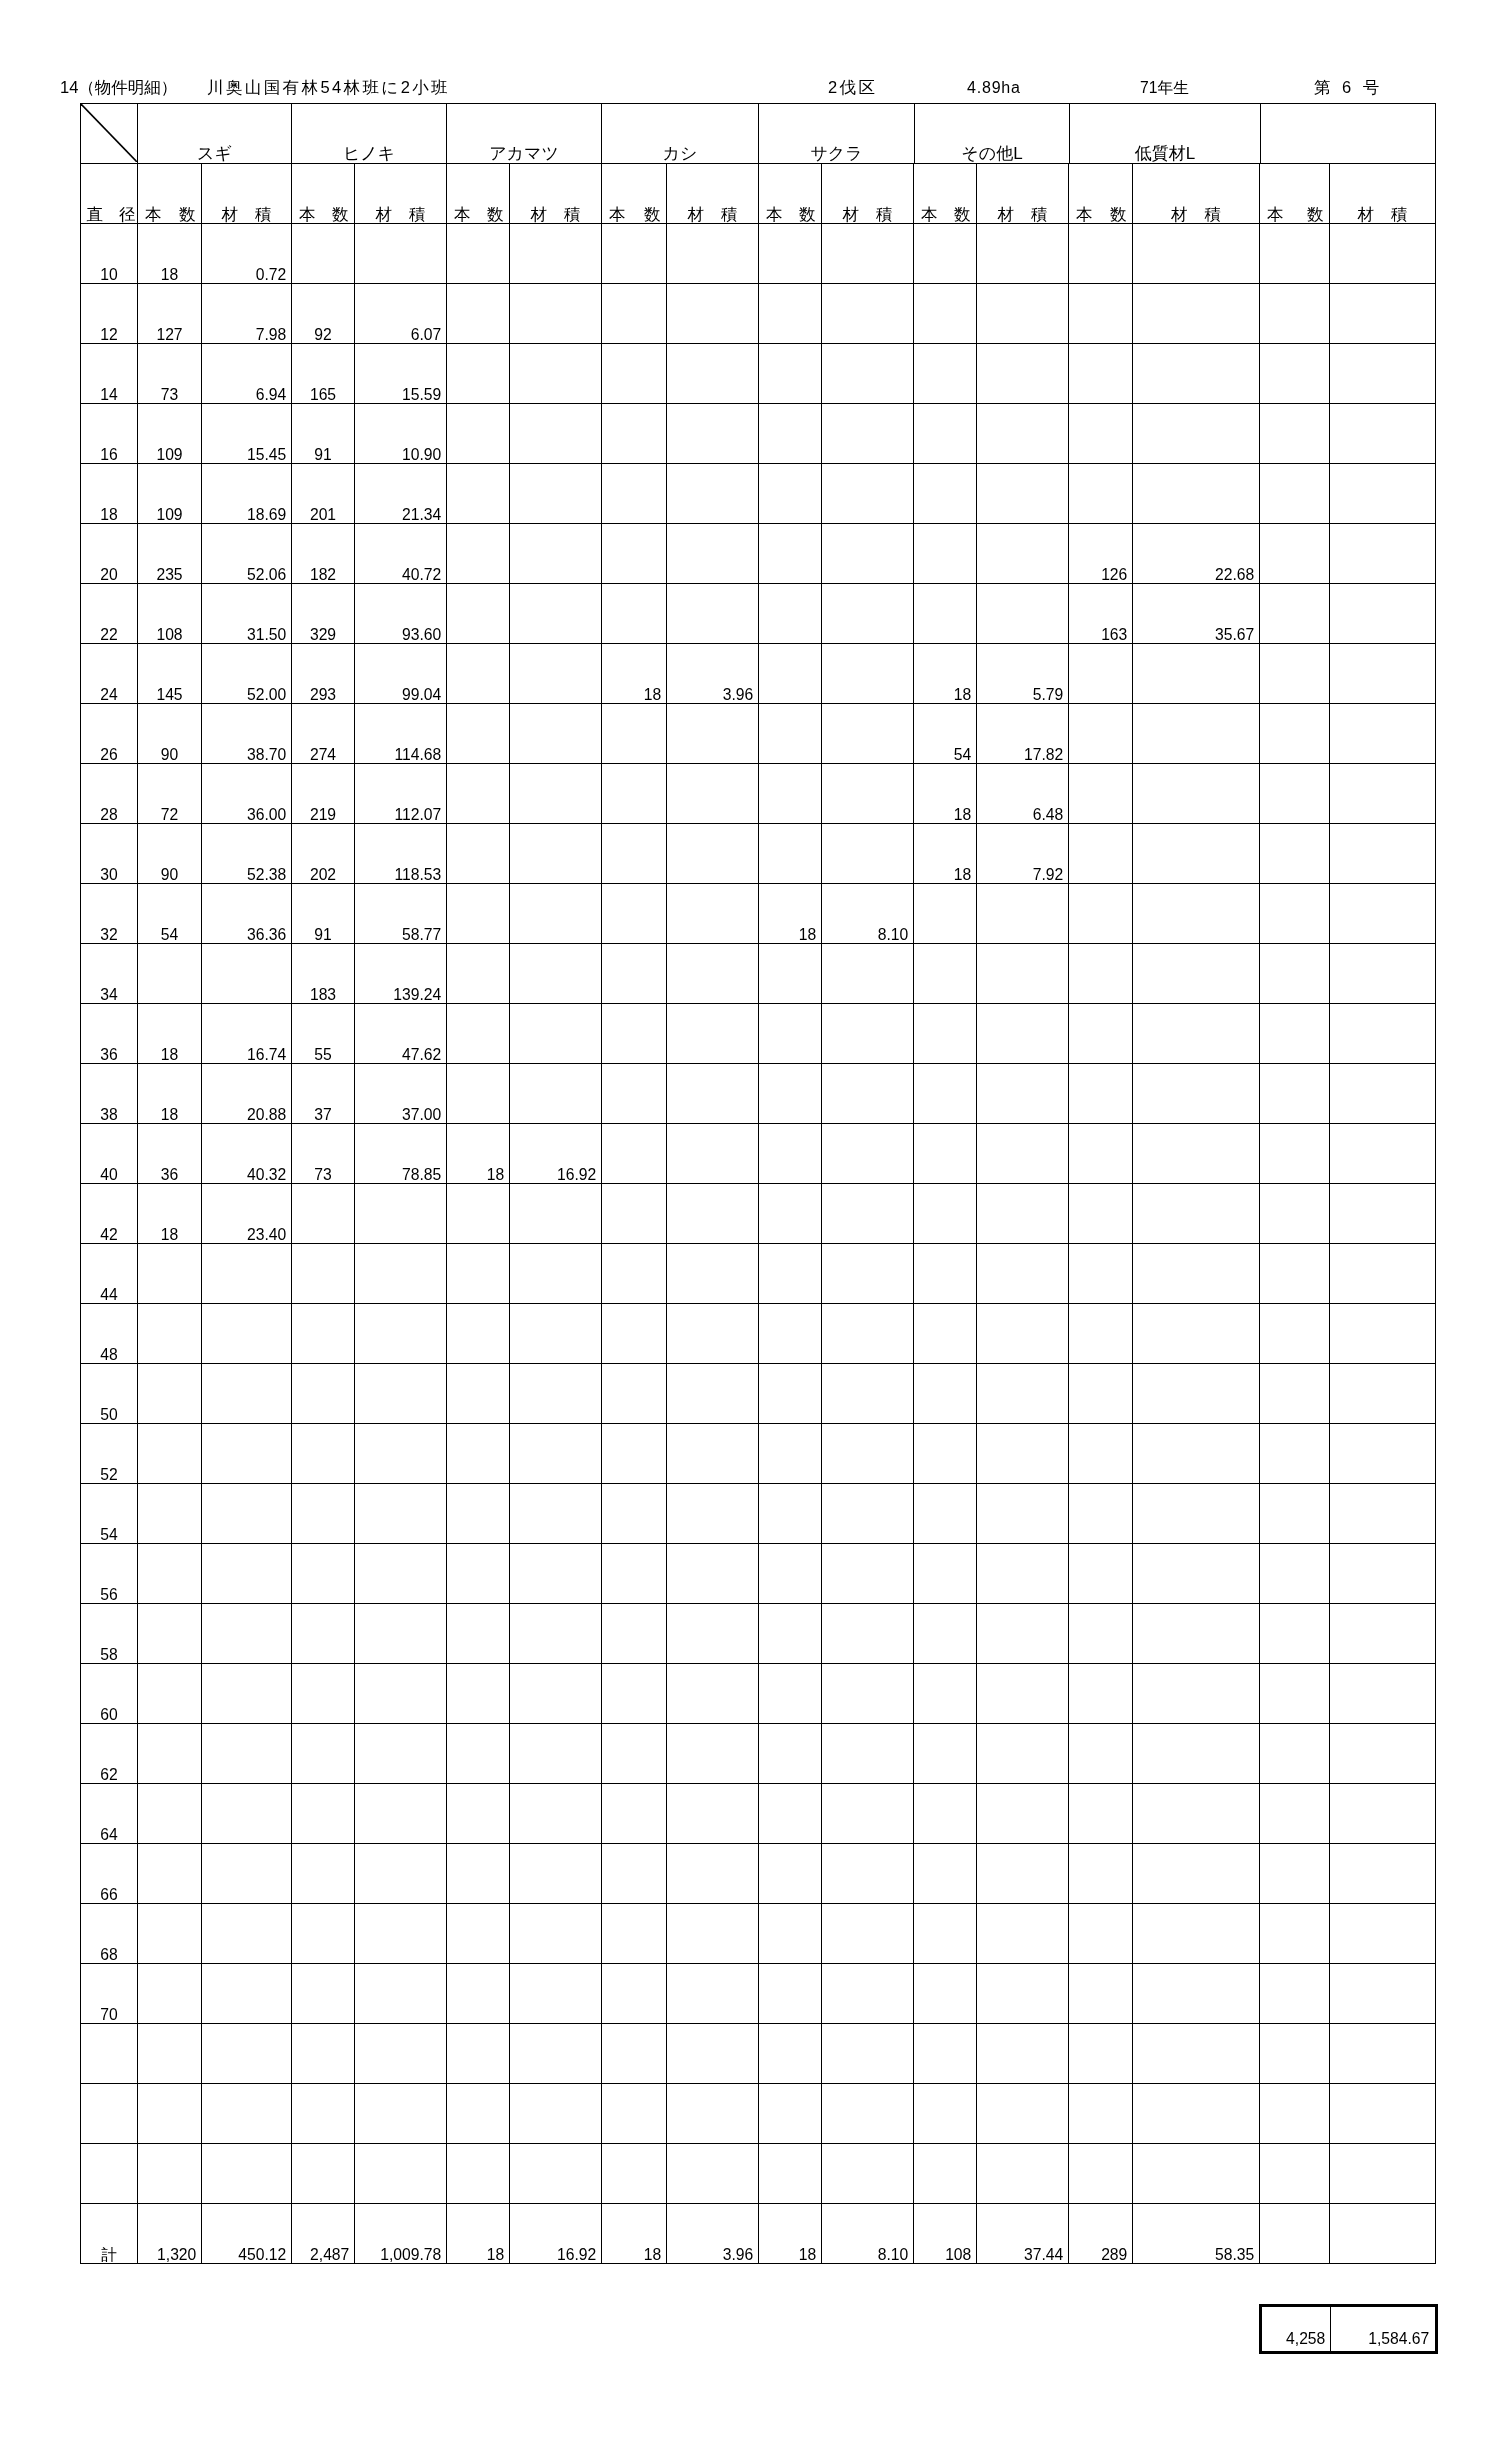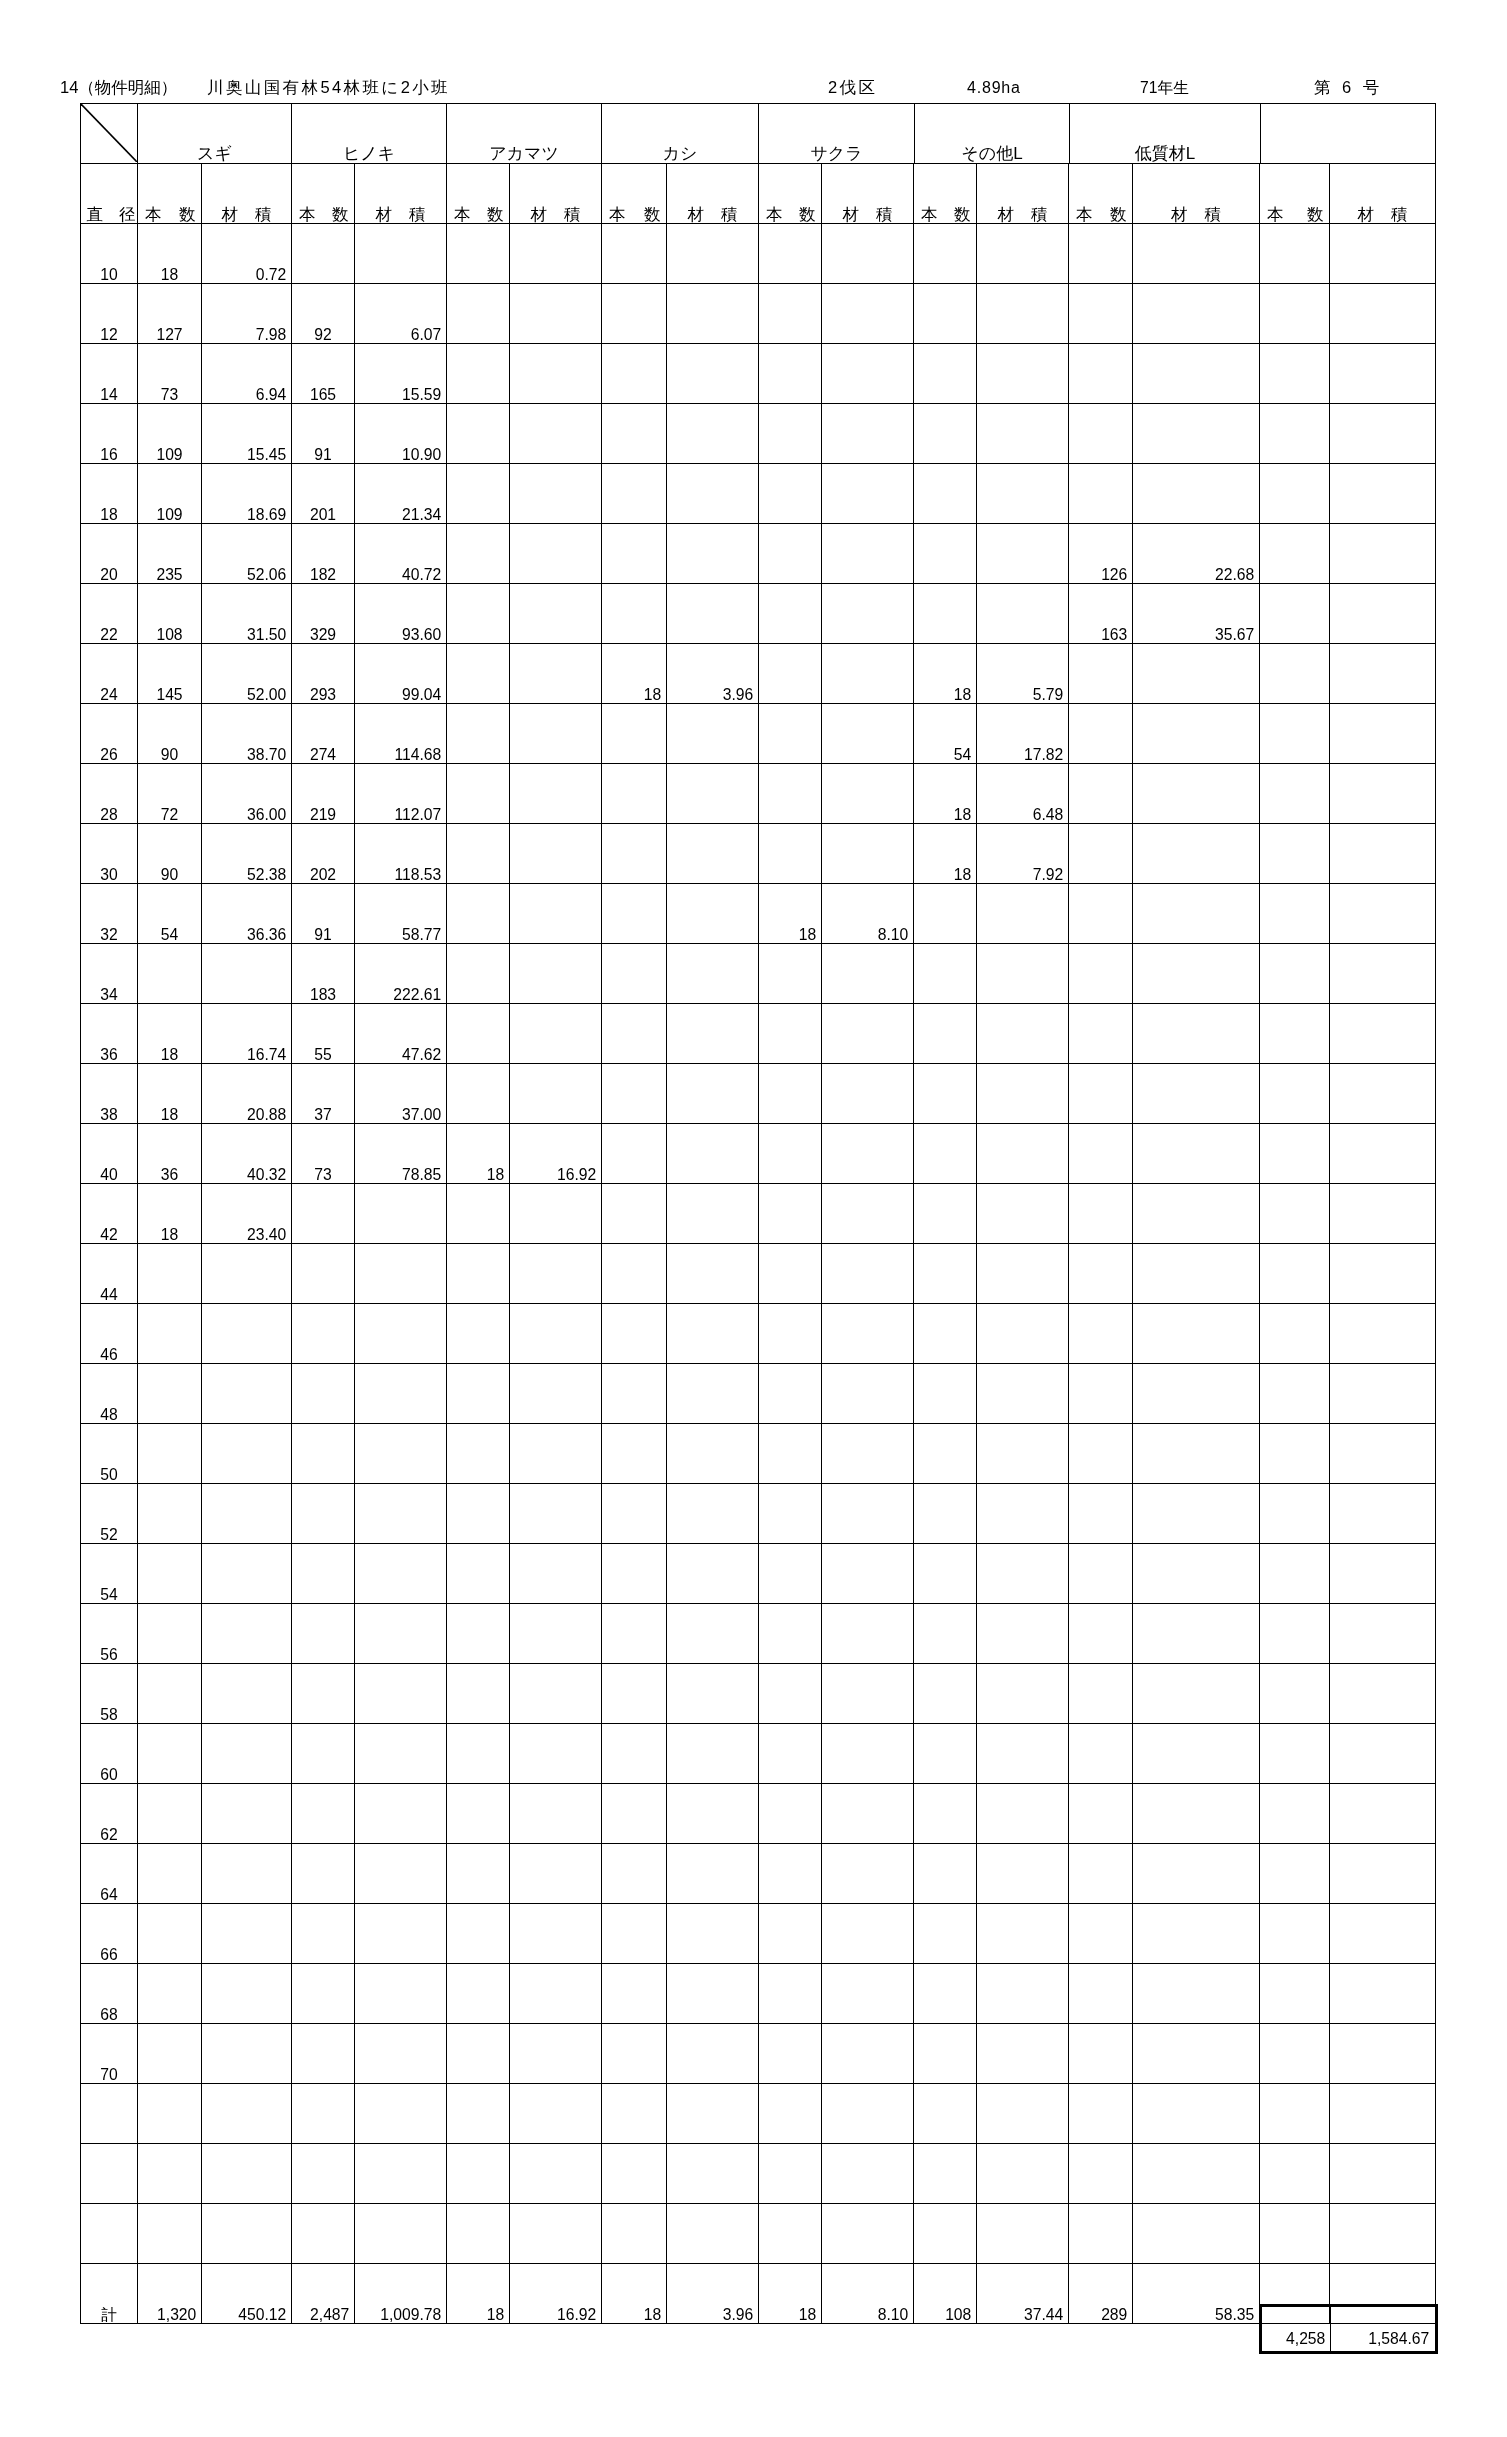--- a/index.html
+++ b/index.html
@@ -376,21 +376,21 @@
         <div class="cell w13 r"></div>
         <div class="cell w14 r"></div>
         <div class="cell w15 r"></div>
         <div class="cell w16 r"></div>
       </div>
       <div class="row">
         <div class="cell w0 c">34</div>
         <div class="cell w1 c"></div>
         <div class="cell w2 r"></div>
         <div class="cell w3 c">183</div>
-        <div class="cell w4 r">222.61</div>
+        <div class="cell w4 r">139.24</div>
         <div class="cell w5 r"></div>
         <div class="cell w6 r"></div>
         <div class="cell w7 r"></div>
         <div class="cell w8 r"></div>
         <div class="cell w9 r"></div>
         <div class="cell w10 r"></div>
         <div class="cell w11 r"></div>
         <div class="cell w12 r"></div>
         <div class="cell w13 r"></div>
         <div class="cell w14 r"></div>
@@ -468,39 +468,20 @@
         <div class="cell w10 r"></div>
         <div class="cell w11 r"></div>
         <div class="cell w12 r"></div>
         <div class="cell w13 r"></div>
         <div class="cell w14 r"></div>
         <div class="cell w15 r"></div>
         <div class="cell w16 r"></div>
       </div>
       <div class="row">
         <div class="cell w0 c">44</div>
-        <div class="cell w1 c"></div>
-        <div class="cell w2 r"></div>
-        <div class="cell w3 c"></div>
-        <div class="cell w4 r"></div>
-        <div class="cell w5 r"></div>
-        <div class="cell w6 r"></div>
-        <div class="cell w7 r"></div>
-        <div class="cell w8 r"></div>
-        <div class="cell w9 r"></div>
-        <div class="cell w10 r"></div>
-        <div class="cell w11 r"></div>
-        <div class="cell w12 r"></div>
-        <div class="cell w13 r"></div>
-        <div class="cell w14 r"></div>
-        <div class="cell w15 r"></div>
-        <div class="cell w16 r"></div>
-      </div>
-      <div class="row">
-        <div class="cell w0 c">46</div>
         <div class="cell w1 c"></div>
         <div class="cell w2 r"></div>
         <div class="cell w3 c"></div>
         <div class="cell w4 r"></div>
         <div class="cell w5 r"></div>
         <div class="cell w6 r"></div>
         <div class="cell w7 r"></div>
         <div class="cell w8 r"></div>
         <div class="cell w9 r"></div>
         <div class="cell w10 r"></div>

